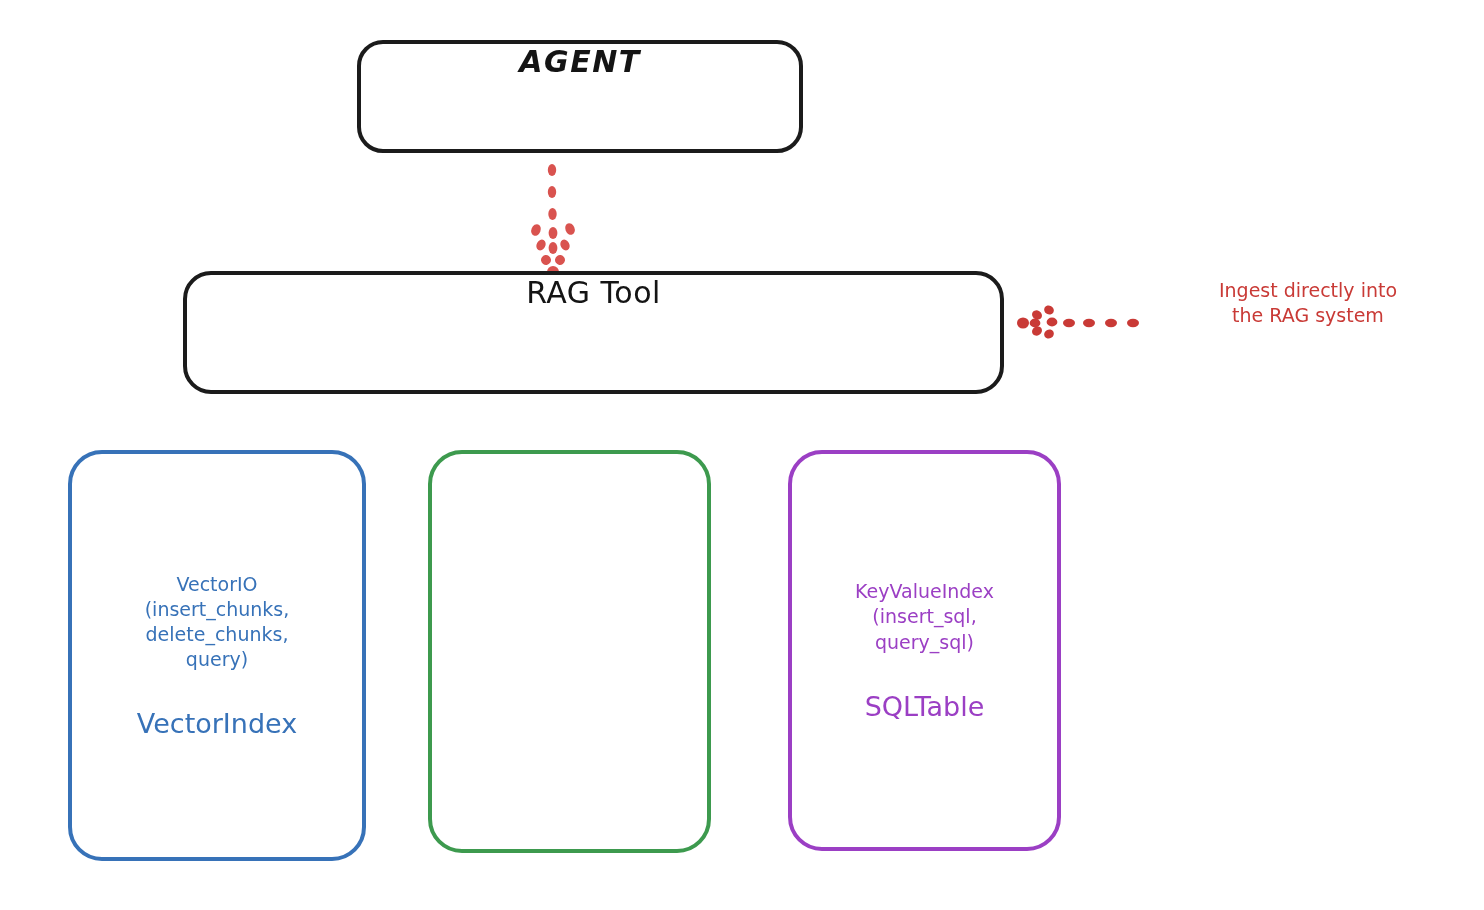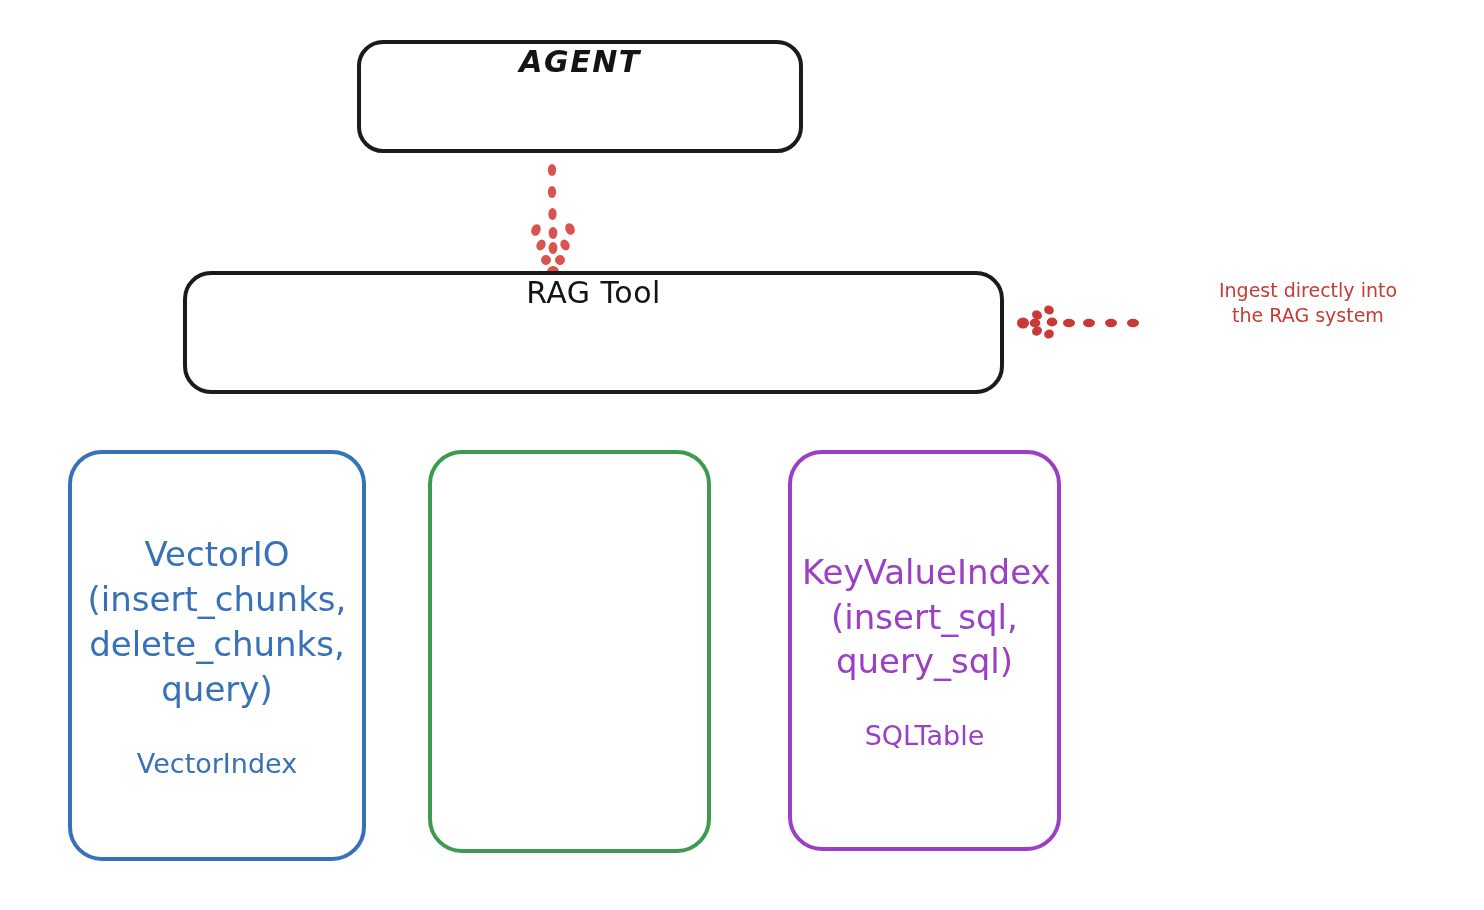--- a/index.html
+++ b/index.html
@@ -85,21 +85,21 @@
     border-color: #3d9a4e;
   }
   #relational-io-node {
     left: 788px;
     top: 450px;
     width: 273px;
     height: 401px;
     border-color: #9b3fc4;
   }
   .provider-api {
-    font-size: 34px;
+    font-size: 19px;
     line-height: 1.32;
     font-weight: 500;
     white-space: pre-line;
   }
   .provider-index {
     font-size: 27px;
     font-weight: 500;
     margin-top: 36px;
   }
   #vector-io-node .provider-api,

